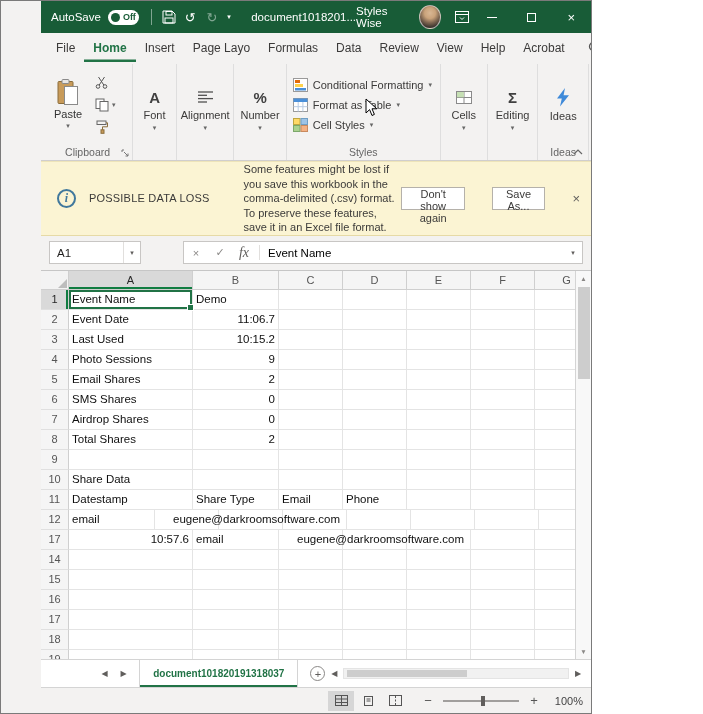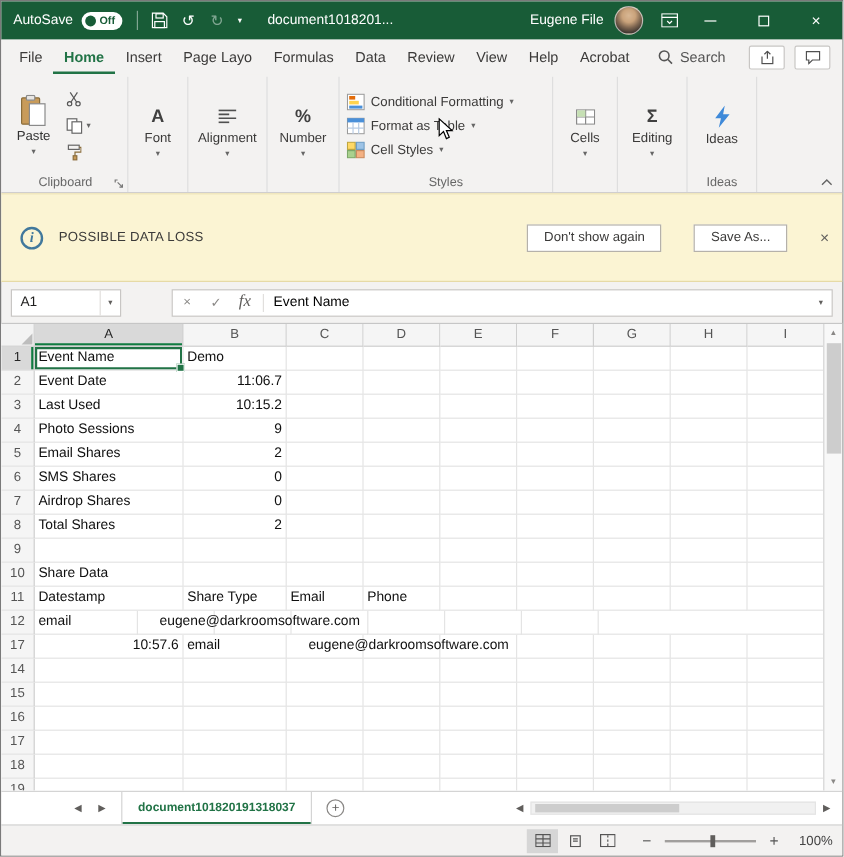--- a/index.html
+++ b/index.html
@@ -1,18 +1,18 @@
 <!DOCTYPE html>
 <html><head>
 <meta charset="utf-8">
 <style>
   * { margin:0; padding:0; box-sizing:border-box; }
   html,body { background:#fff; }
   body { font-family:"Liberation Sans", sans-serif; }
-  .window { width:703px; height:714px; border:1px solid #7a7a7a; background:#f3f2f1; display:flex; flex-direction:column; position:relative; overflow:hidden; }
+  .window { width:592px; height:714px; border:1px solid #7a7a7a; background:#f3f2f1; display:flex; flex-direction:column; position:relative; overflow:hidden;padding-left:40px; }
 
   
   .titlebar { flex:0 0 32px; background:#185C37; color:#fff; display:flex; align-items:center; padding-left:10px; font-size:11.5px; }
   .toggle { width:34px; height:15px; border-radius:8px; background:#fff; display:flex; align-items:center; margin:0 6px 0 7px; padding:0 3px; gap:3px; cursor:pointer; }
   .knob { width:9px; height:9px; border-radius:50%; background:#185C37; }
   .tstate { font-size:9px; color:#185C37; font-weight:bold; }
   .tb-sep { width:1px; height:16px; background:rgba(255,255,255,.45); margin:0 6px; }
   .tb-icon { width:24px; height:32px; display:flex; align-items:center; justify-content:center; color:#fff; cursor:pointer; }
   .glyph { font-size:13px; }
   .dim { opacity:.45; }
@@ -145,21 +145,21 @@
           <path d="M1 1 h9 l3 3 v9 h-12 z" fill="none" stroke="#fff"></path>
           <rect x="4" y="1.5" width="6" height="3.5" fill="none" stroke="#fff"></rect>
           <rect x="3" y="8" width="8" height="5" fill="none" stroke="#fff"></rect>
         </svg>
     </div>
     <div class="tb-icon glyph">↺</div>
     <div class="tb-icon glyph dim">↻</div>
     <div class="tb-icon qcaret">▾</div>
     <span class="doc-title">document1018201...</span>
     <div class="spacer"></div>
-    <span class="user-name">Eugene File</span>
+    <span class="user-name">Styles Wise</span>
     <div class="avatar"></div>
     <div class="tb-icon">
       <svg width="14" height="12" viewBox="0 0 14 12">
           <rect x="0.5" y="0.5" width="13" height="11" fill="none" stroke="#fff"></rect>
           <line x1="0.5" y1="3.5" x2="13.5" y2="3.5" stroke="#fff"></line>
           <polyline points="5,6.5 7,8.5 9,6.5" fill="none" stroke="#fff"></polyline>
         </svg>
     </div>
     <div class="win-btn">
         <span class="min-bar"></span>
@@ -354,20 +354,21 @@
     <div class="collapse-ribbon">
       <svg width="10" height="6" viewBox="0 0 10 6">
           <polyline points="1,5 5,1 9,5" fill="none" stroke="#666" stroke-width="1.2"></polyline>
         </svg>
     </div>
   </div>
 
   <div class="warnbar">
     <div class="info-icon">i</div>
     <span class="warn-title">POSSIBLE DATA LOSS</span>
+    <div class="warn-msg">Some features might be lost if you save this workbook in the comma-delimited (.csv) format. To preserve these features, save it in an Excel file format.</div>
     <div class="warn-actions">
       <button class="warn-btn">Don't show again</button>
       <button class="warn-btn">Save As...</button>
     </div>
     <div class="warn-close">×</div>
   </div>
 
   <div class="formula-row">
     <div class="name-box">
       <span class="nb-val">A1</span>

